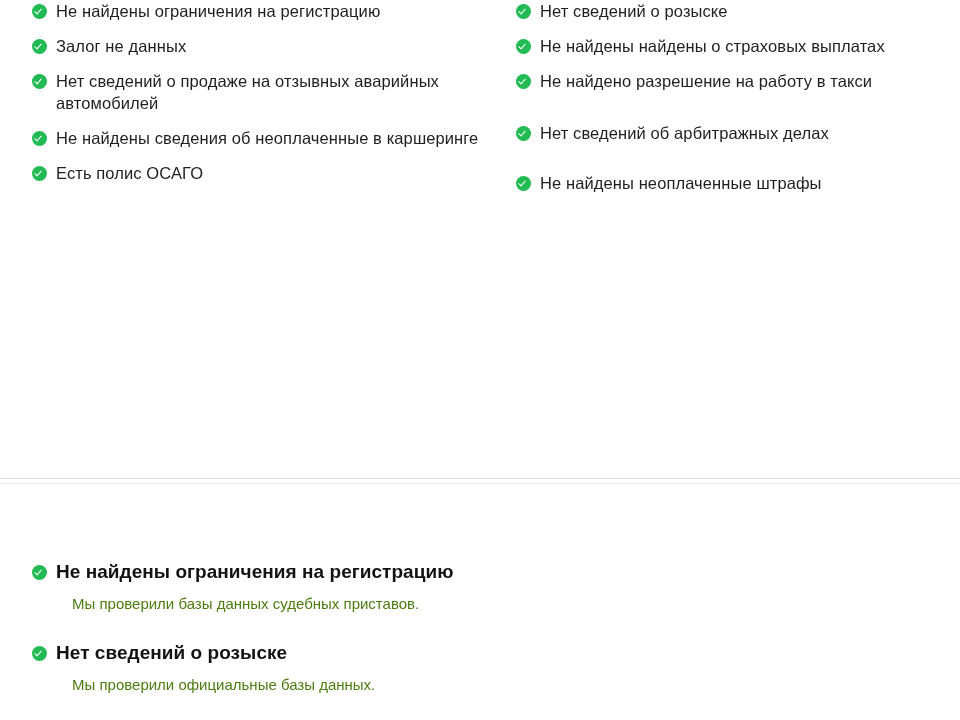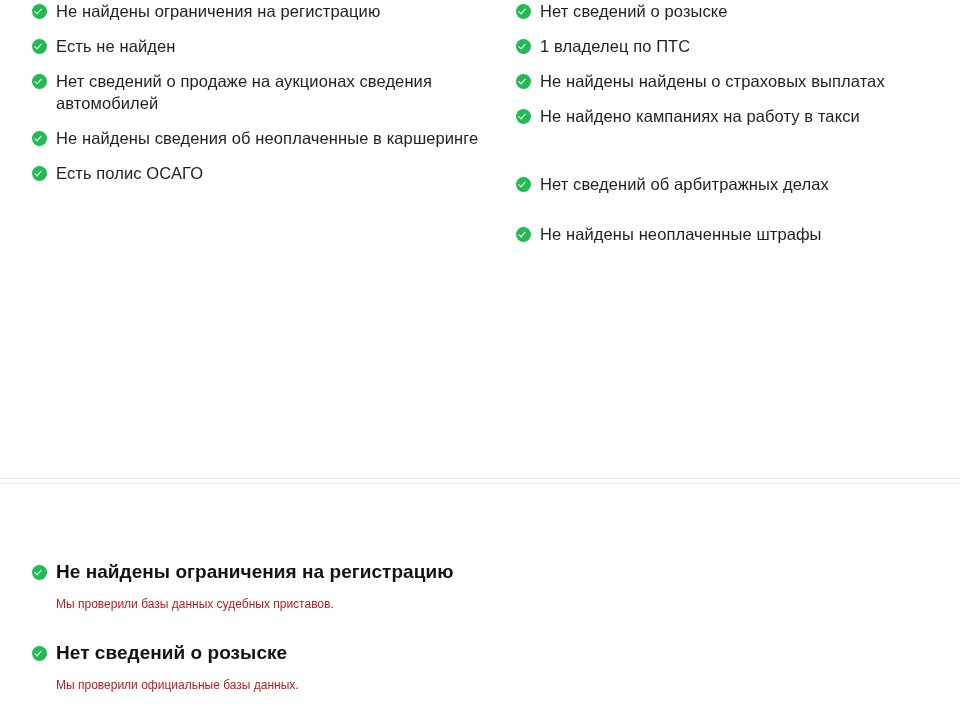--- a/index.html
+++ b/index.html
@@ -119,75 +119,71 @@
     margin-top: 5px;
   }
   .detail-title {
     font-size: 19px;
     font-weight: bold;
     color: #121212;
     line-height: 24px;
     letter-spacing: 0.05px;
   }
   .detail-text {
-    font-size: 12px;
-    color: #b91c1c;
+    font-size: 15px;
+    color: #4d7c0f;
     line-height: 22px;
     margin-top: 9px;
-    margin-left: 24px;
+    margin-left: 40px;
   }
 </style>
 </head>
 <body>
 
 <div class="page">
 
   <div class="summary">
 
     <div class="summary-col left">
       <div class="check-item">
         <span class="tick"></span>
         <span class="label">Не найдены ограничения на регистрацию</span>
       </div>
       <div class="check-item">
         <span class="tick"></span>
-        <span class="label">Есть не найден</span>
-      </div>
-      <div class="check-item">
-        <span class="tick"></span>
-        <span class="label">Нет сведений о продаже на аукционах сведения автомобилей</span>
+        <span class="label">Залог не данных</span>
+      </div>
+      <div class="check-item">
+        <span class="tick"></span>
+        <span class="label">Нет сведений о продаже на отзывных аварийных автомобилей</span>
       </div>
       <div class="check-item">
         <span class="tick"></span>
         <span class="label">Не найдены сведения об неоплаченные в каршеринге</span>
       </div>
       <div class="check-item">
         <span class="tick"></span>
         <span class="label">Есть полис ОСАГО</span>
       </div>
     </div>
 
     <div class="summary-col right">
       <div class="check-item">
         <span class="tick"></span>
         <span class="label">Нет сведений о розыске</span>
       </div>
       <div class="check-item">
         <span class="tick"></span>
-        <span class="label">1 владелец по ПТС</span>
-      </div>
-      <div class="check-item">
-        <span class="tick"></span>
         <span class="label">Не найдены найдены о страховых выплатах</span>
       </div>
       <div class="check-item">
         <span class="tick"></span>
-        <span class="label">Не найдено кампаниях на работу в такси</span>
-      </div>
-      <div class="check-item" style="margin-top:46px">
+        <span class="label">Не найдено разрешение на работу в такси</span>
+      </div>
+      <div class="check-item" style="margin-top:30px">
         <span class="tick"></span>
         <span class="label">Нет сведений об арбитражных делах</span>
       </div>
       <div class="check-item" style="margin-top:28px">
         <span class="tick"></span>
         <span class="label">Не найдены неоплаченные штрафы</span>
       </div>
     </div>
 
   </div>

